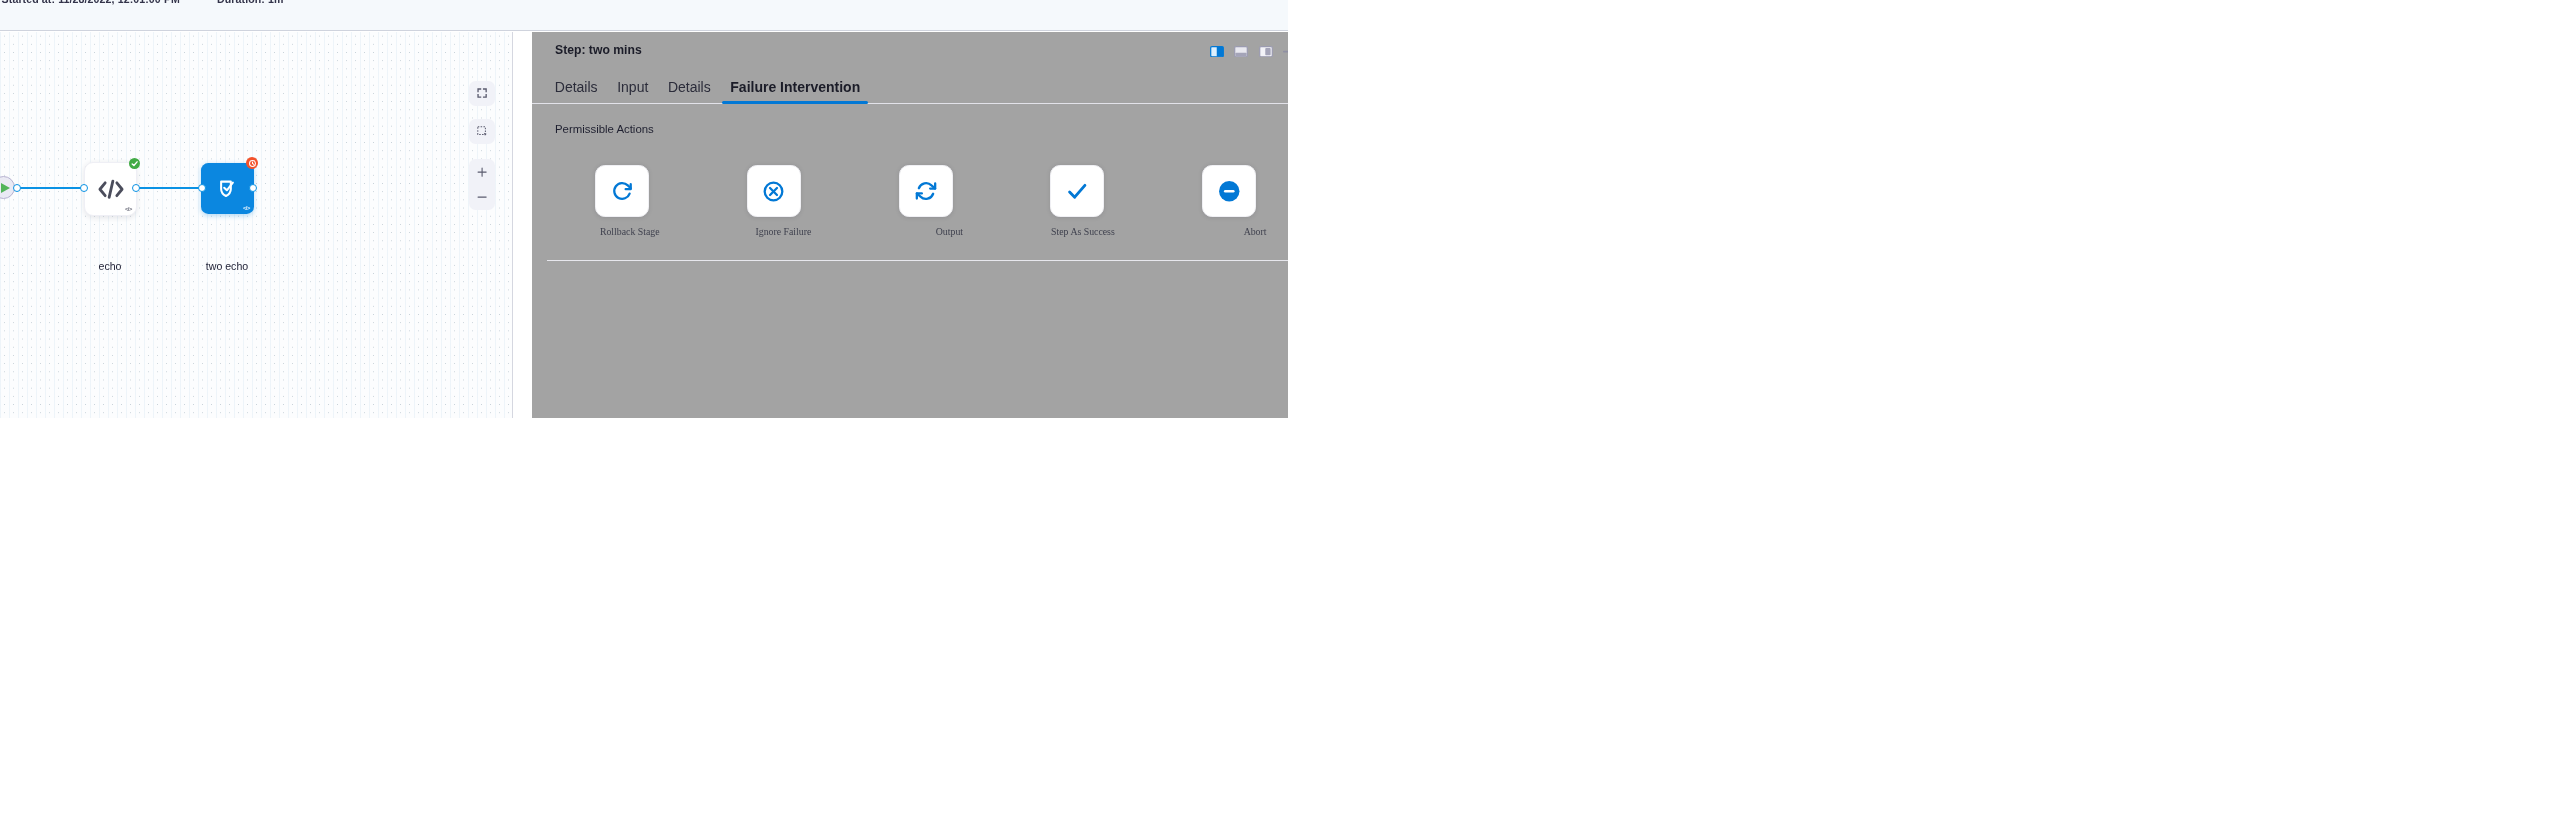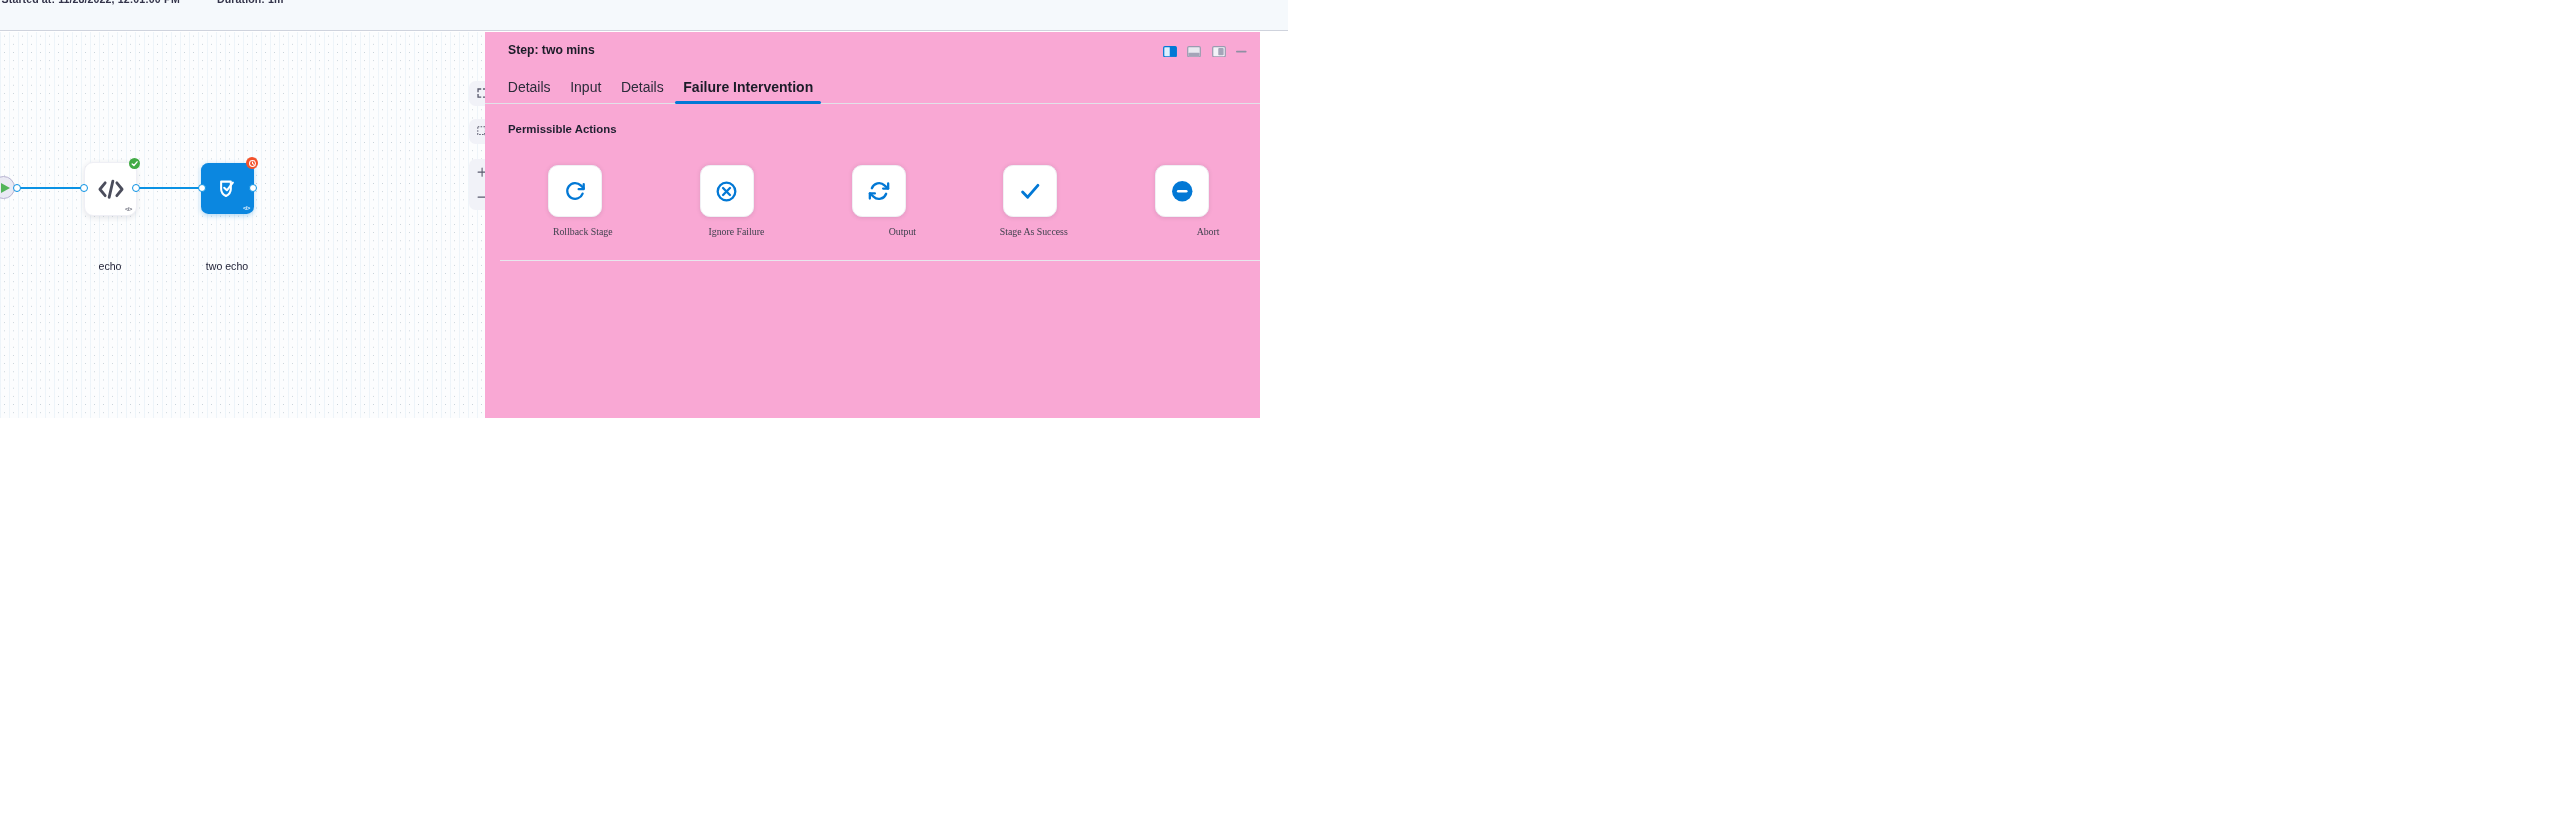--- a/index.html
+++ b/index.html
@@ -88,21 +88,21 @@
   .zoom-group {
     position:absolute; left:469px; top:127px; width:26px; height:51px; border-radius:6.5px;
     background:#f1f2f8; display:flex; flex-direction:column;
   }
   .zoom-btn {
     flex:1; display:flex; align-items:center; justify-content:center; color:#5a5b6e; cursor:pointer;
   }
 
   
   .panel {
-    position:absolute; left:485px; top:32px; width:775px; height:386px; background:#f9a8d4;
+    position:absolute; left:532px; top:32px; width:775px; height:386px; background:#a3a3a3;
   }
   .panel-title {
     position:absolute; left:23px; top:11.4px; font-size:12.2px; font-weight:700; color:#1b1c28;
   }
   .window-controls {
     position:absolute; right:13px; top:14px; display:flex; align-items:center; gap:10.6px;
   }
   .wc { display:flex; align-items:center; cursor:pointer; }
 
   .tabs {
@@ -114,21 +114,21 @@
     position:relative; padding:8.2px 9.8px; font-size:14px; color:#2b2c3a; cursor:pointer;
     white-space:nowrap;
   }
   .tab.active { font-weight:700; color:#1b1c28; }
   .tab.active::after {
     content:""; position:absolute; left:1.6px; right:1.6px; bottom:-0.8px; height:2.4px;
     background:#0278d5; border-radius:1.6px;
   }
 
   .section-title {
-    position:absolute; left:23px; top:91px; font-size:11.4px; font-weight:700; color:#1f2030;
+    position:absolute; left:23px; top:91px; font-size:11.4px; font-weight:400; color:#1f2030;
   }
 
   .actions {
     position:absolute; left:63px; top:133px; width:661px;
     display:flex; justify-content:space-between;
   }
   .action { position:relative; width:54px; cursor:pointer; }
   .action-card {
     width:54px; height:52px; border-radius:9.8px; background:#fff;
     border:0.8px solid #f0f0f4; box-shadow:0 0.8px 4.1px rgba(40,41,61,.12);
@@ -321,21 +321,21 @@
       </div>
 
       <div class="action">
         <div class="action-card">
           <span>
             <svg width="24.5" height="24.5" viewBox="0 0 24 24" fill="none" stroke="currentColor" stroke-width="2.8" stroke-linecap="round" stroke-linejoin="round">
               <polyline points="4.5 12.8 9.5 17.8 19.5 6.2"></polyline>
             </svg>
           </span>
         </div>
-        <div class="action-label">Stage As Success</div>
+        <div class="action-label">Step As Success</div>
       </div>
 
       <div class="action">
         <div class="action-card">
           <span>
             <svg width="24.5" height="24.5" viewBox="0 0 24 24">
               <circle cx="12" cy="12" r="10" fill="currentColor"></circle>
               <rect x="6.8" y="10.7" width="10.4" height="2.6" rx="1.3" fill="#ffffff"></rect>
             </svg>
           </span>

